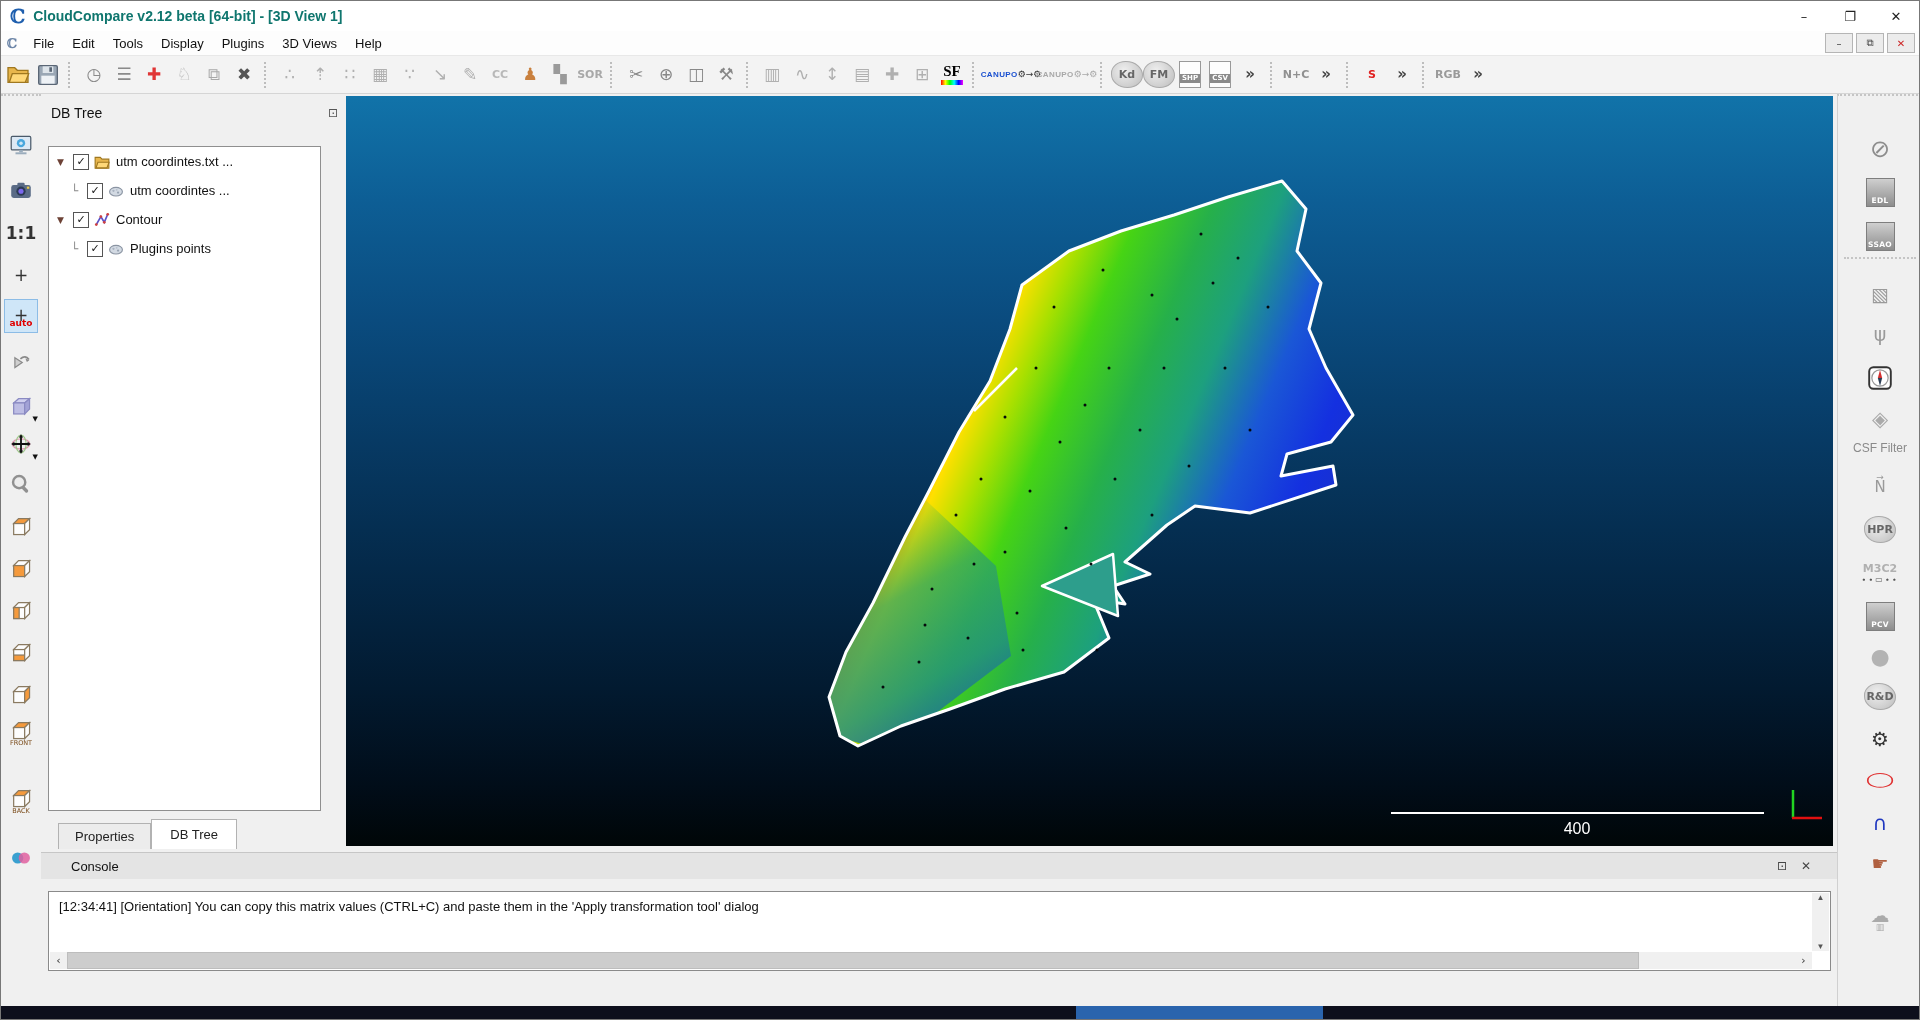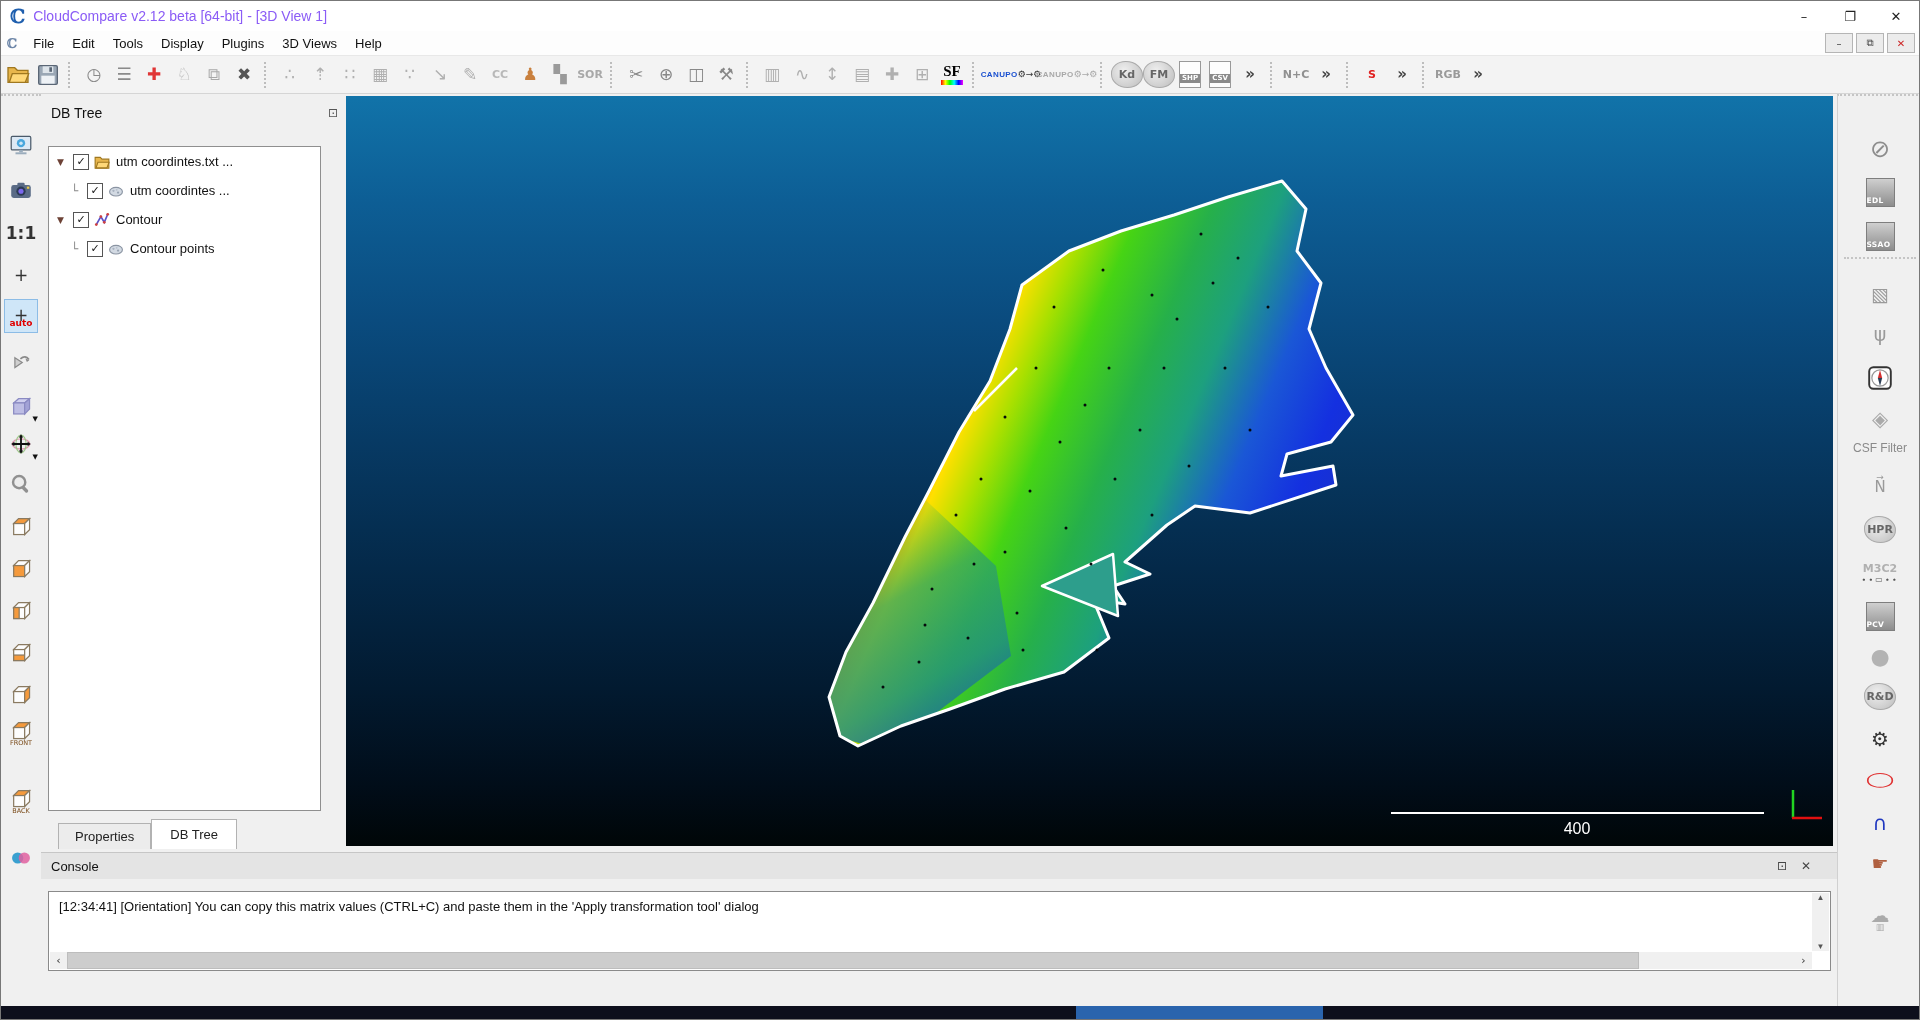--- a/index.html
+++ b/index.html
@@ -1,21 +1,21 @@
 <!DOCTYPE html>
 <html><head>
 <meta charset="utf-8">
 <style>
   html,body{margin:0;padding:0;background:#444;}
   #win{position:relative;width:1920px;height:1020px;background:#f0f0f0;font-family:"Liberation Sans",sans-serif;overflow:hidden;border:1px solid #777;box-sizing:border-box;}
   .ico{font-family:"DejaVu Sans",sans-serif;}
   
   #titlebar{position:absolute;left:0;top:0;width:100%;height:30px;background:#fff;display:flex;align-items:center;}
   #app-logo{font-family:"DejaVu Serif",serif;color:#1f5fae;font-weight:bold;font-size:19px;margin:0 8px 0 9px;}
-  #title-text{font-size:14px;color:#8b5cf6;}
+  #title-text{font-size:14px;color:#0f766e;font-weight:bold;}
   #win-controls{margin-left:auto;display:flex;height:100%;}
   .wbtn{width:46px;height:100%;display:flex;align-items:center;justify-content:center;font-size:13px;color:#222;font-family:"DejaVu Sans",sans-serif;}
   
   #menubar{position:absolute;left:0;top:30px;width:100%;height:24px;background:#fdfdfd;display:flex;align-items:center;border-bottom:1px solid #e8e8e8;}
   #mdi-logo{font-family:"DejaVu Serif",serif;color:#6d86a8;font-weight:bold;font-size:13px;margin:0 7px 0 6px;}
   .menu-item{font-size:13px;color:#111;padding:2px 9px;}
   #mdi-controls{margin-left:auto;display:flex;gap:3px;margin-right:4px;}
   .mdibtn{width:26px;height:18px;border:1px solid #b5b5b5;background:#ececec;display:flex;align-items:center;justify-content:center;font-size:10px;color:#444;font-family:"DejaVu Sans",sans-serif;}
   .mdibtn.close{color:#c22;font-weight:bold;}
   
@@ -58,31 +58,31 @@
   #tabs{position:absolute;left:49px;top:818px;display:flex;align-items:flex-end;padding-left:8px;}
   .tab{font-size:13px;color:#222;padding:5px 16px;border:1px solid #b2b2b2;border-bottom:none;background:#ececec;}
   .tab.active{background:#fff;padding:7px 18px;}
   
   #viewport{position:absolute;left:345px;top:95px;width:1487px;height:750px;background:linear-gradient(180deg,#1173a9 0%,#0d5e95 14%,#0a4b7e 30%,#073a64 46%,#042949 63%,#021a30 79%,#010d19 92%,#000607 100%);}
   
   #right-strip{position:absolute;left:1836px;top:93px;width:84px;height:915px;background:#f0f0f0;border-left:1px solid #d0d0d0;border-top:2px dotted #c5c5c5;}
   .rt-item{position:absolute;left:0;width:84px;height:34px;display:flex;flex-direction:column;align-items:center;justify-content:center;font-size:19px;color:#888;}
   .rt-sep{position:absolute;left:6px;width:72px;border-top:2px dotted #c5c5c5;height:0;}
   .rt-label{position:absolute;left:0;width:84px;text-align:center;font-size:12px;color:#8a8a8a;}
-  .boximg{width:27px;height:27px;background:linear-gradient(180deg,#cfcfcf,#8d8d8d);border:1px solid #7e7e7e;display:flex;align-items:flex-end;}
+  .boximg{width:27px;height:27px;background:linear-gradient(180deg,#cfcfcf,#8d8d8d);border:1px solid #7e7e7e;display:flex;align-items:flex-end;justify-content:center;}
   .boximg b{font-size:7.5px;color:#fff;letter-spacing:.3px;margin-bottom:1px;}
   .m3c2-txt{font-size:11px;font-weight:bold;color:#b0b0b0;}
   .m3c2-dots{font-size:8px;color:#555;letter-spacing:2px;}
   .ntop::before{content:"→";display:block;font-size:9px;text-align:center;margin-bottom:-4px;color:#999;}
   .squash{transform:scaleY(.55);font-size:26px;}
   .ruler::after{content:"▥";display:block;font-size:9px;margin-top:-4px;text-align:center;color:#aaa;}
   
   #console-dock{position:absolute;left:40px;top:851px;width:1796px;height:130px;}
   #console-header{height:26px;background:#e4e4e4;border-top:1px solid #c6c6c6;display:flex;align-items:center;padding:0 10px;}
-  #console-title{font-size:13px;color:#111;}
+  #console-title{font-size:13px;color:#111;margin-left:20px;}
   #console-btns{margin-left:auto;display:flex;gap:14px;margin-right:16px;}
   #console-btns span{font-size:12px;color:#444;font-family:"DejaVu Sans",sans-serif;}
   #console-box{position:absolute;left:7px;top:39px;width:1783px;height:80px;background:#fff;border:1px solid #8a8a8a;box-sizing:border-box;}
   #console-msg{font-size:13px;color:#111;padding:7px 10px;white-space:nowrap;}
   #vscroll{position:absolute;right:1px;top:1px;width:17px;height:58px;background:#f0f0f0;display:flex;flex-direction:column;justify-content:space-between;align-items:center;}
   #vscroll span{font-size:8px;color:#555;}
   #hscroll{position:absolute;left:1px;bottom:1px;right:18px;height:17px;background:#f0f0f0;display:flex;align-items:center;}
   #hscroll .arr{width:17px;text-align:center;font-size:11px;color:#333;font-family:"DejaVu Sans",sans-serif;}
   #hthumb{height:15px;width:1570px;background:#cdcdcd;border:1px solid #bdbdbd;}
   #hgap{flex:1;}
@@ -368,21 +368,21 @@
         </div>
         <div class="trow">
           <span class="tcon">└</span>
           <span class="tcheck">✓</span>
           <span class="ticn"><svg viewBox="0 0 14 14">
               <ellipse cx="7" cy="7.6" rx="5.6" ry="3.8" fill="#d3dae3" stroke="#8a94a2"></ellipse>
               <circle cx="4.8" cy="6.8" r="1" fill="#a8b2c0"></circle>
               <circle cx="8.8" cy="8.4" r="1" fill="#97a3b2"></circle>
               <circle cx="7.6" cy="6" r=".8" fill="#b5bfcb"></circle>
             </svg></span>
-          <span>Contour points</span>
+          <span>Plugins points</span>
         </div>
       </div>
   </div>
 
   <div id="tabs">
       <div class="tab">Properties</div>
       <div class="tab active">DB Tree</div>
     </div>
 
   <div id="viewport"><svg width="1487" height="750" viewBox="0 0 1487 750">

